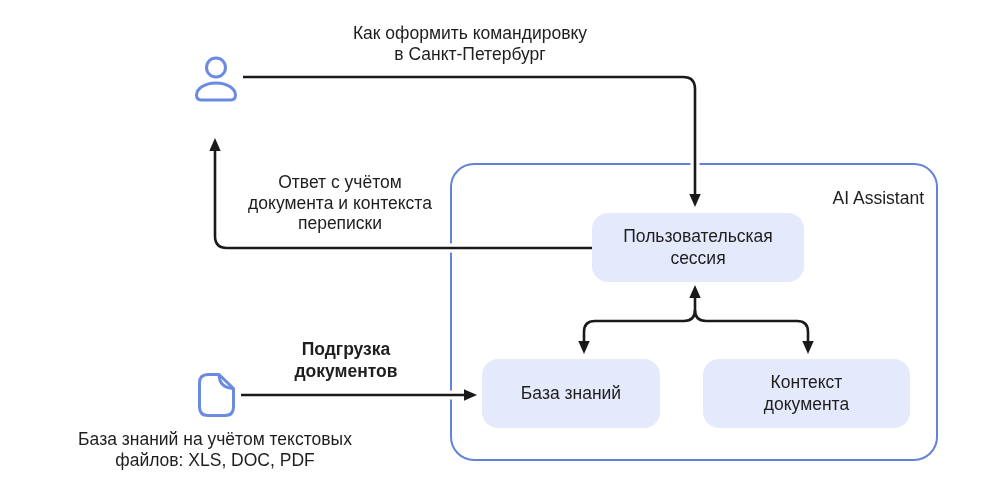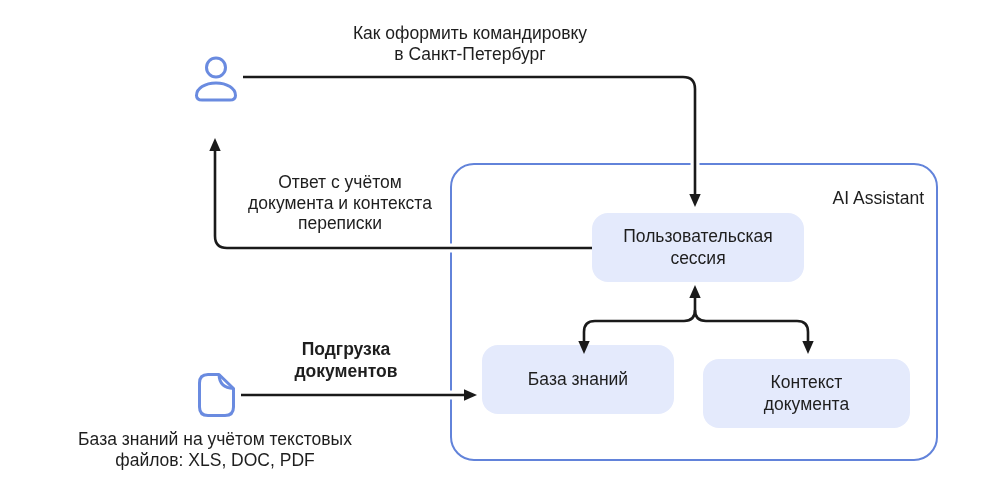--- a/index.html
+++ b/index.html
@@ -15,21 +15,21 @@
     left:450px;top:163px;width:488px;height:298px;
     border:2px solid #6283da;border-radius:24px;box-sizing:border-box;background:#ffffff;z-index:1;
   }
   .ai-title{left:812px;top:188px;width:112px;font-size:17.5px;text-align:right;z-index:2;}
   
   .pill{
     background:#e4eafc;border-radius:16px;display:flex;align-items:center;justify-content:center;
     z-index:2;box-sizing:border-box;
   }
   .session-box{left:592px;top:213px;width:212px;height:69px;}
-  .kb-box{left:482px;top:345px;width:192px;height:69px;}
+  .kb-box{left:482px;top:359px;width:178px;height:69px;}
   .ctx-box{left:703px;top:359px;width:207px;height:69px;}
   .pill .txt{line-height:21.5px;}
   
   .user-label{left:140px;top:109px;width:150px;}
   .question-text{left:345px;top:23px;width:250px;}
   .answer-text{left:240px;top:172px;width:200px;}
   .upload-text{left:270px;top:339px;width:152px;}
   .kb-caption{left:63px;top:429px;width:304px;}
   
   .icon{z-index:2;}

